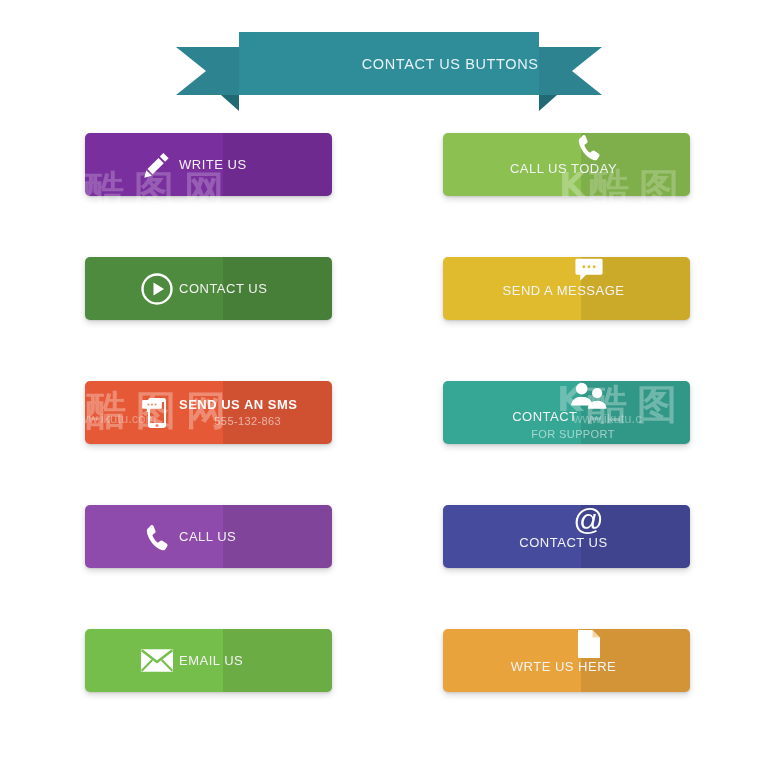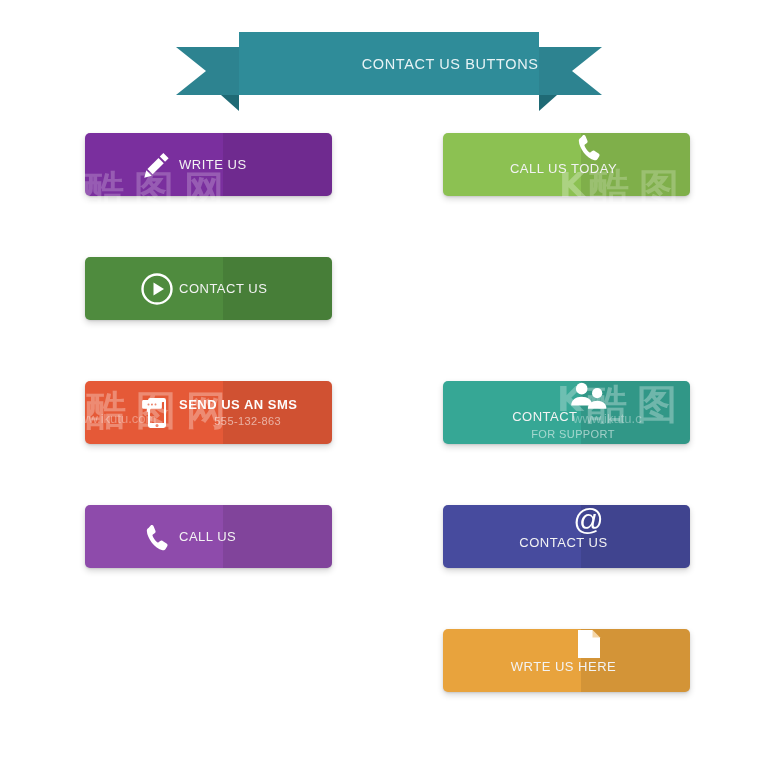--- a/index.html
+++ b/index.html
@@ -259,20 +259,36 @@
         <svg width="34" height="34" viewBox="0 0 34 34">
           <circle cx="17" cy="17" r="14.5" fill="none" stroke="#ffffff" stroke-width="2.4"></circle>
           <path d="M13.5 10.5 L24 17 L13.5 23.5 Z" fill="#ffffff"></path>
         </svg>
       </span>
       <span class="labels">
         <span class="title">CONTACT US</span>
       </span>
     </div>
 
+    <div class="btn right" style="background:#e0bb2e">
+      <span class="shade"></span>
+      <span class="icon">
+        <svg width="28" height="26" viewBox="0 0 30 28">
+          <path fill="#ffffff" d="M2 2 h26 a1.6 1.6 0 0 1 1.6 1.6 v13.8 a1.6 1.6 0 0 1 -1.6 1.6 h-16 l-6.4 6.4 v-6.4 h-3.6 a1.6 1.6 0 0 1 -1.6 -1.6 v-13.8 a1.6 1.6 0 0 1 1.6 -1.6 z"></path>
+          <g fill="#e0bb2e">
+            <circle cx="9.5" cy="10.5" r="1.5"></circle>
+            <circle cx="15" cy="10.5" r="1.5"></circle>
+            <circle cx="20.5" cy="10.5" r="1.5"></circle>
+          </g>
+        </svg>
+      </span>
+      <span class="labels">
+        <span class="title">SEND A MESSAGE</span>
+      </span>
+    </div>
   </div>
 
   <div class="btn-row">
 
     <div class="btn left" style="background:#e55937">
       <span class="shade"></span>
       <span class="icon">
         <svg width="30" height="34" viewBox="0 0 30 34">
           <rect x="6" y="2" width="18" height="30" rx="2.4" fill="#ffffff"></rect>
           <rect x="8" y="6" width="14" height="21" fill="#e55937"></rect>
@@ -336,20 +352,33 @@
         <span class="at-glyph">@</span>
       </span>
       <span class="labels">
         <span class="title">CONTACT US</span>
       </span>
     </div>
   </div>
 
   <div class="btn-row">
 
+    <div class="btn left" style="background:#76be4b">
+      <span class="shade"></span>
+      <span class="icon">
+        <svg width="34" height="25" viewBox="0 0 36 26">
+          <rect x="1" y="1" width="34" height="24" rx="1.5" fill="#ffffff"></rect>
+          <path d="M1.8 2.2 L18 14.5 L34.2 2.2" fill="none" stroke="#76be4b" stroke-width="2.6"></path>
+          <path d="M1.8 23.8 L13 12.5 M34.2 23.8 L23 12.5" fill="none" stroke="#76be4b" stroke-width="2.2"></path>
+        </svg>
+      </span>
+      <span class="labels">
+        <span class="title">EMAIL US</span>
+      </span>
+    </div>
 
     <div class="btn right" style="background:#e8a33d">
       <span class="shade"></span>
       <span class="icon">
         <svg width="24" height="30" viewBox="0 0 24 30">
           <path fill="#ffffff" d="M1 1 h14.5 L23 8.5 V29 H1 Z"></path>
           <path fill="#e8a33d" opacity="0.45" d="M15.5 1 L23 8.5 H15.5 Z"></path>
         </svg>
       </span>
       <span class="labels">

